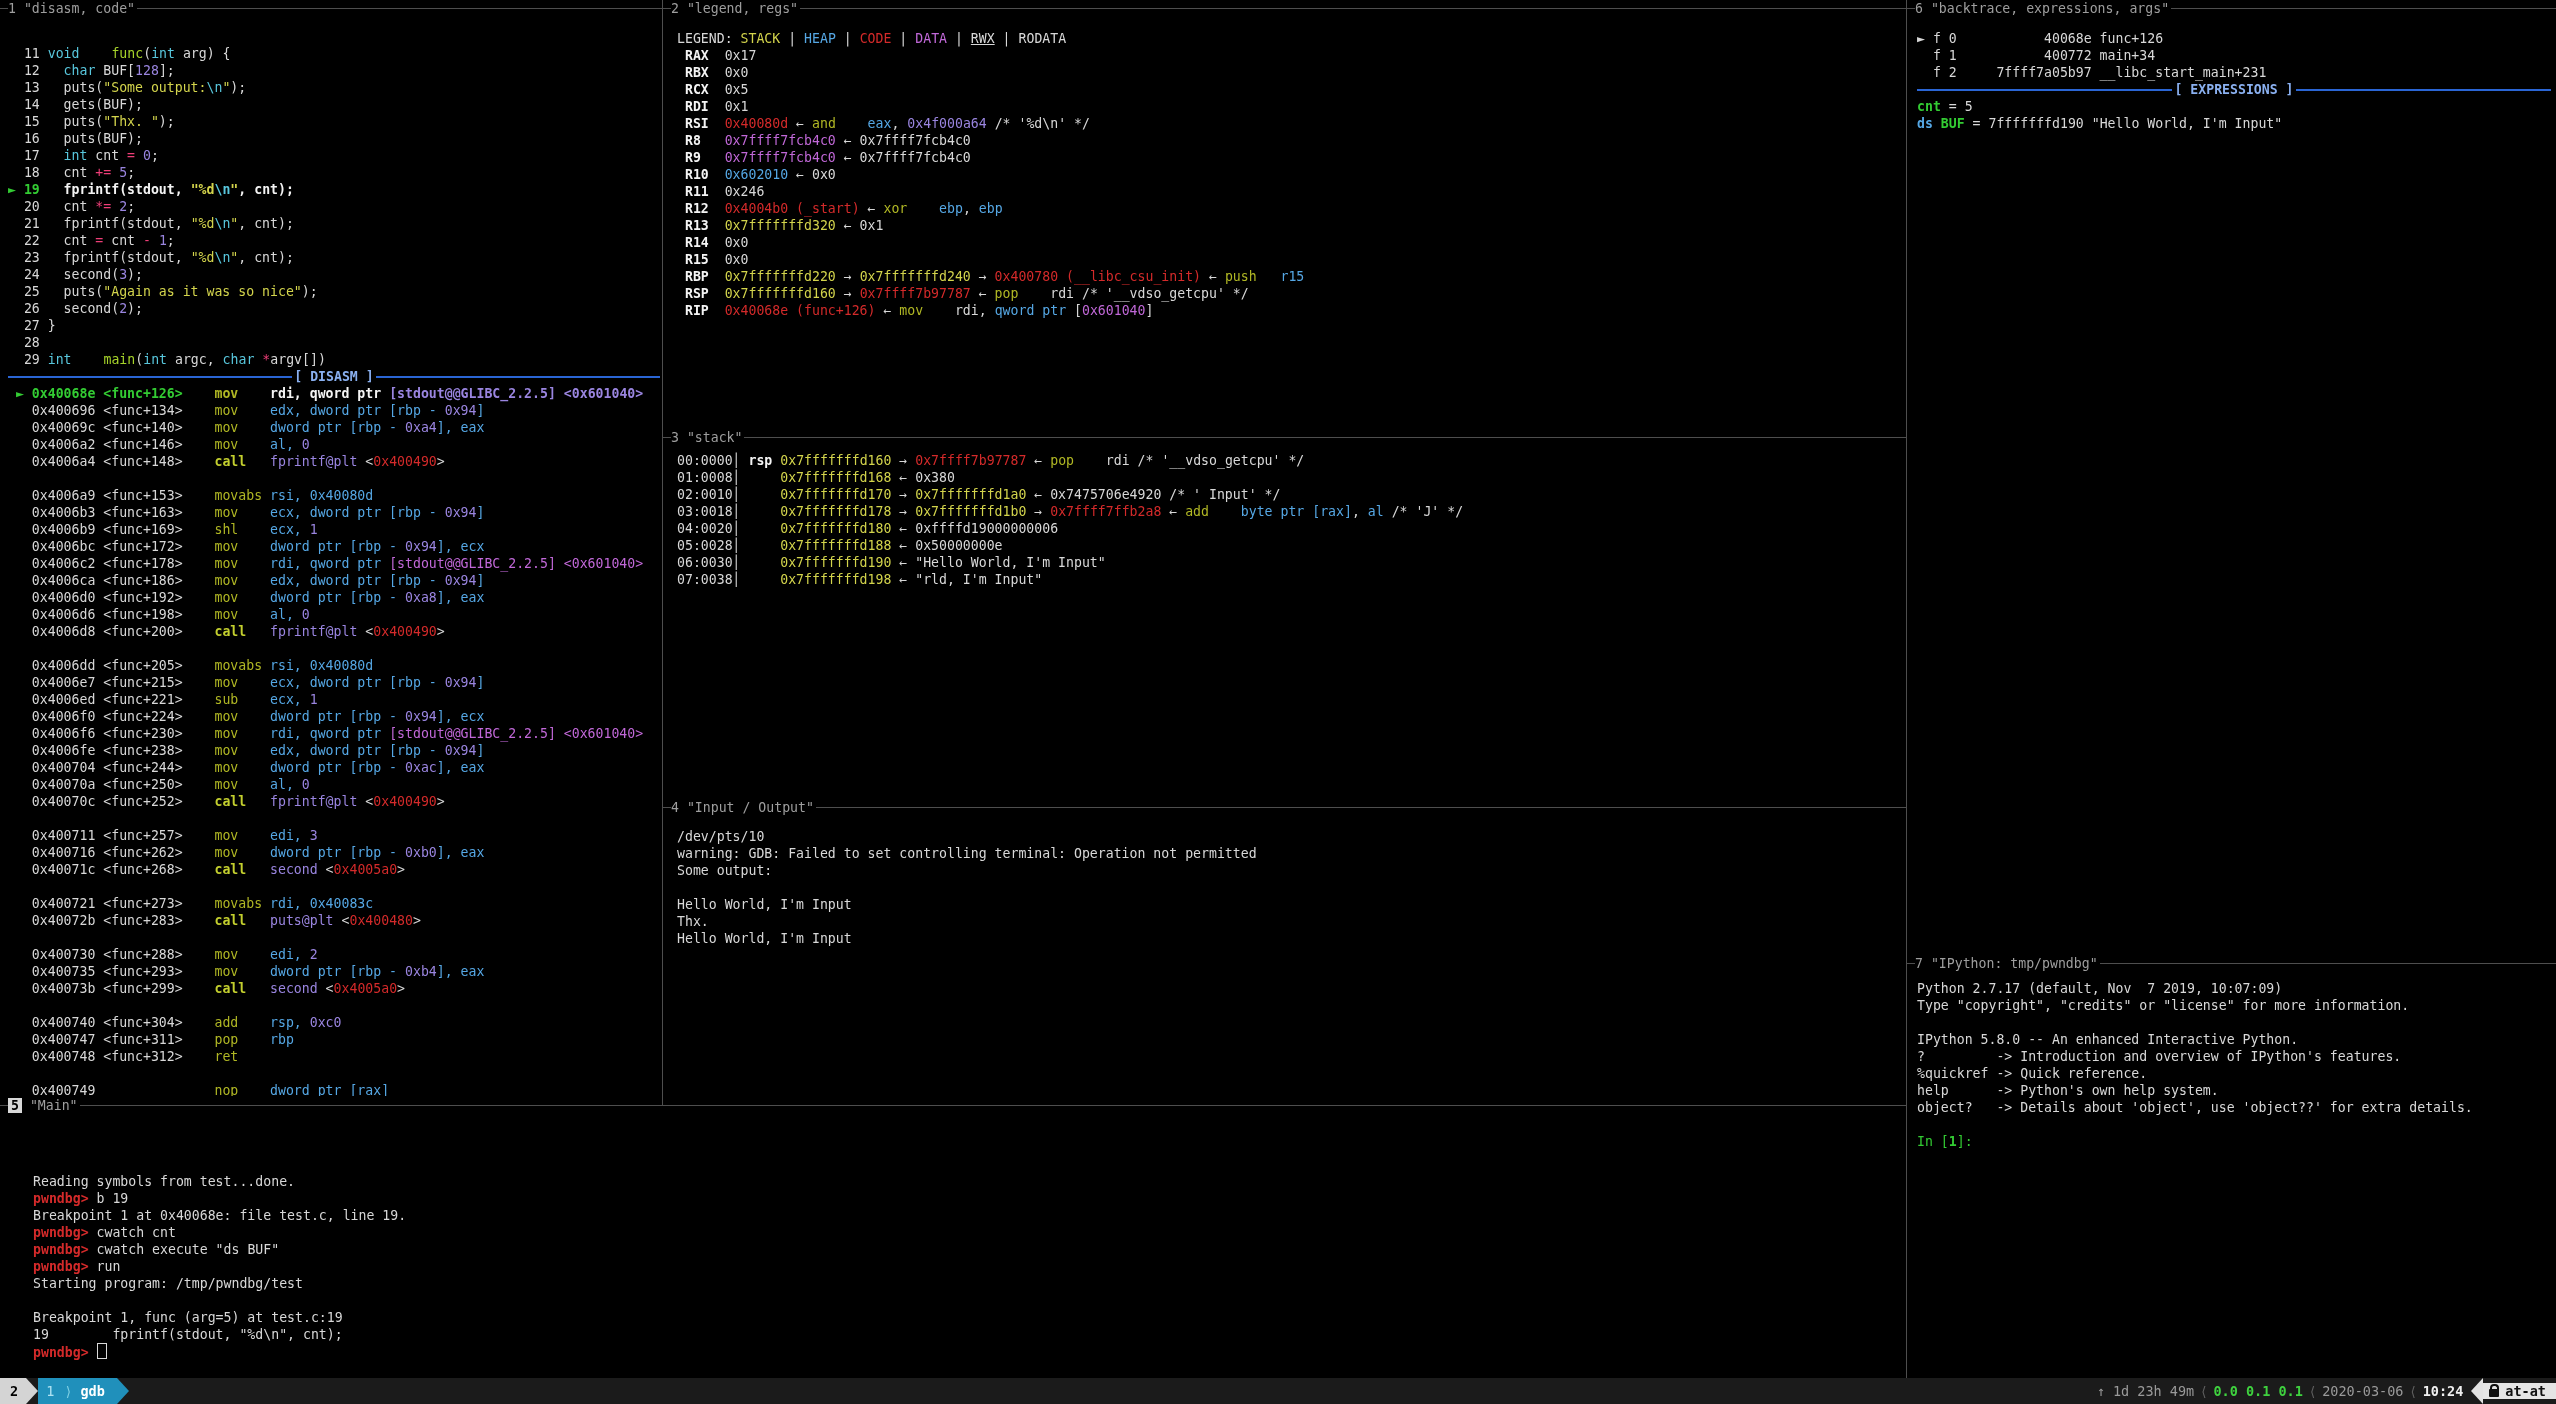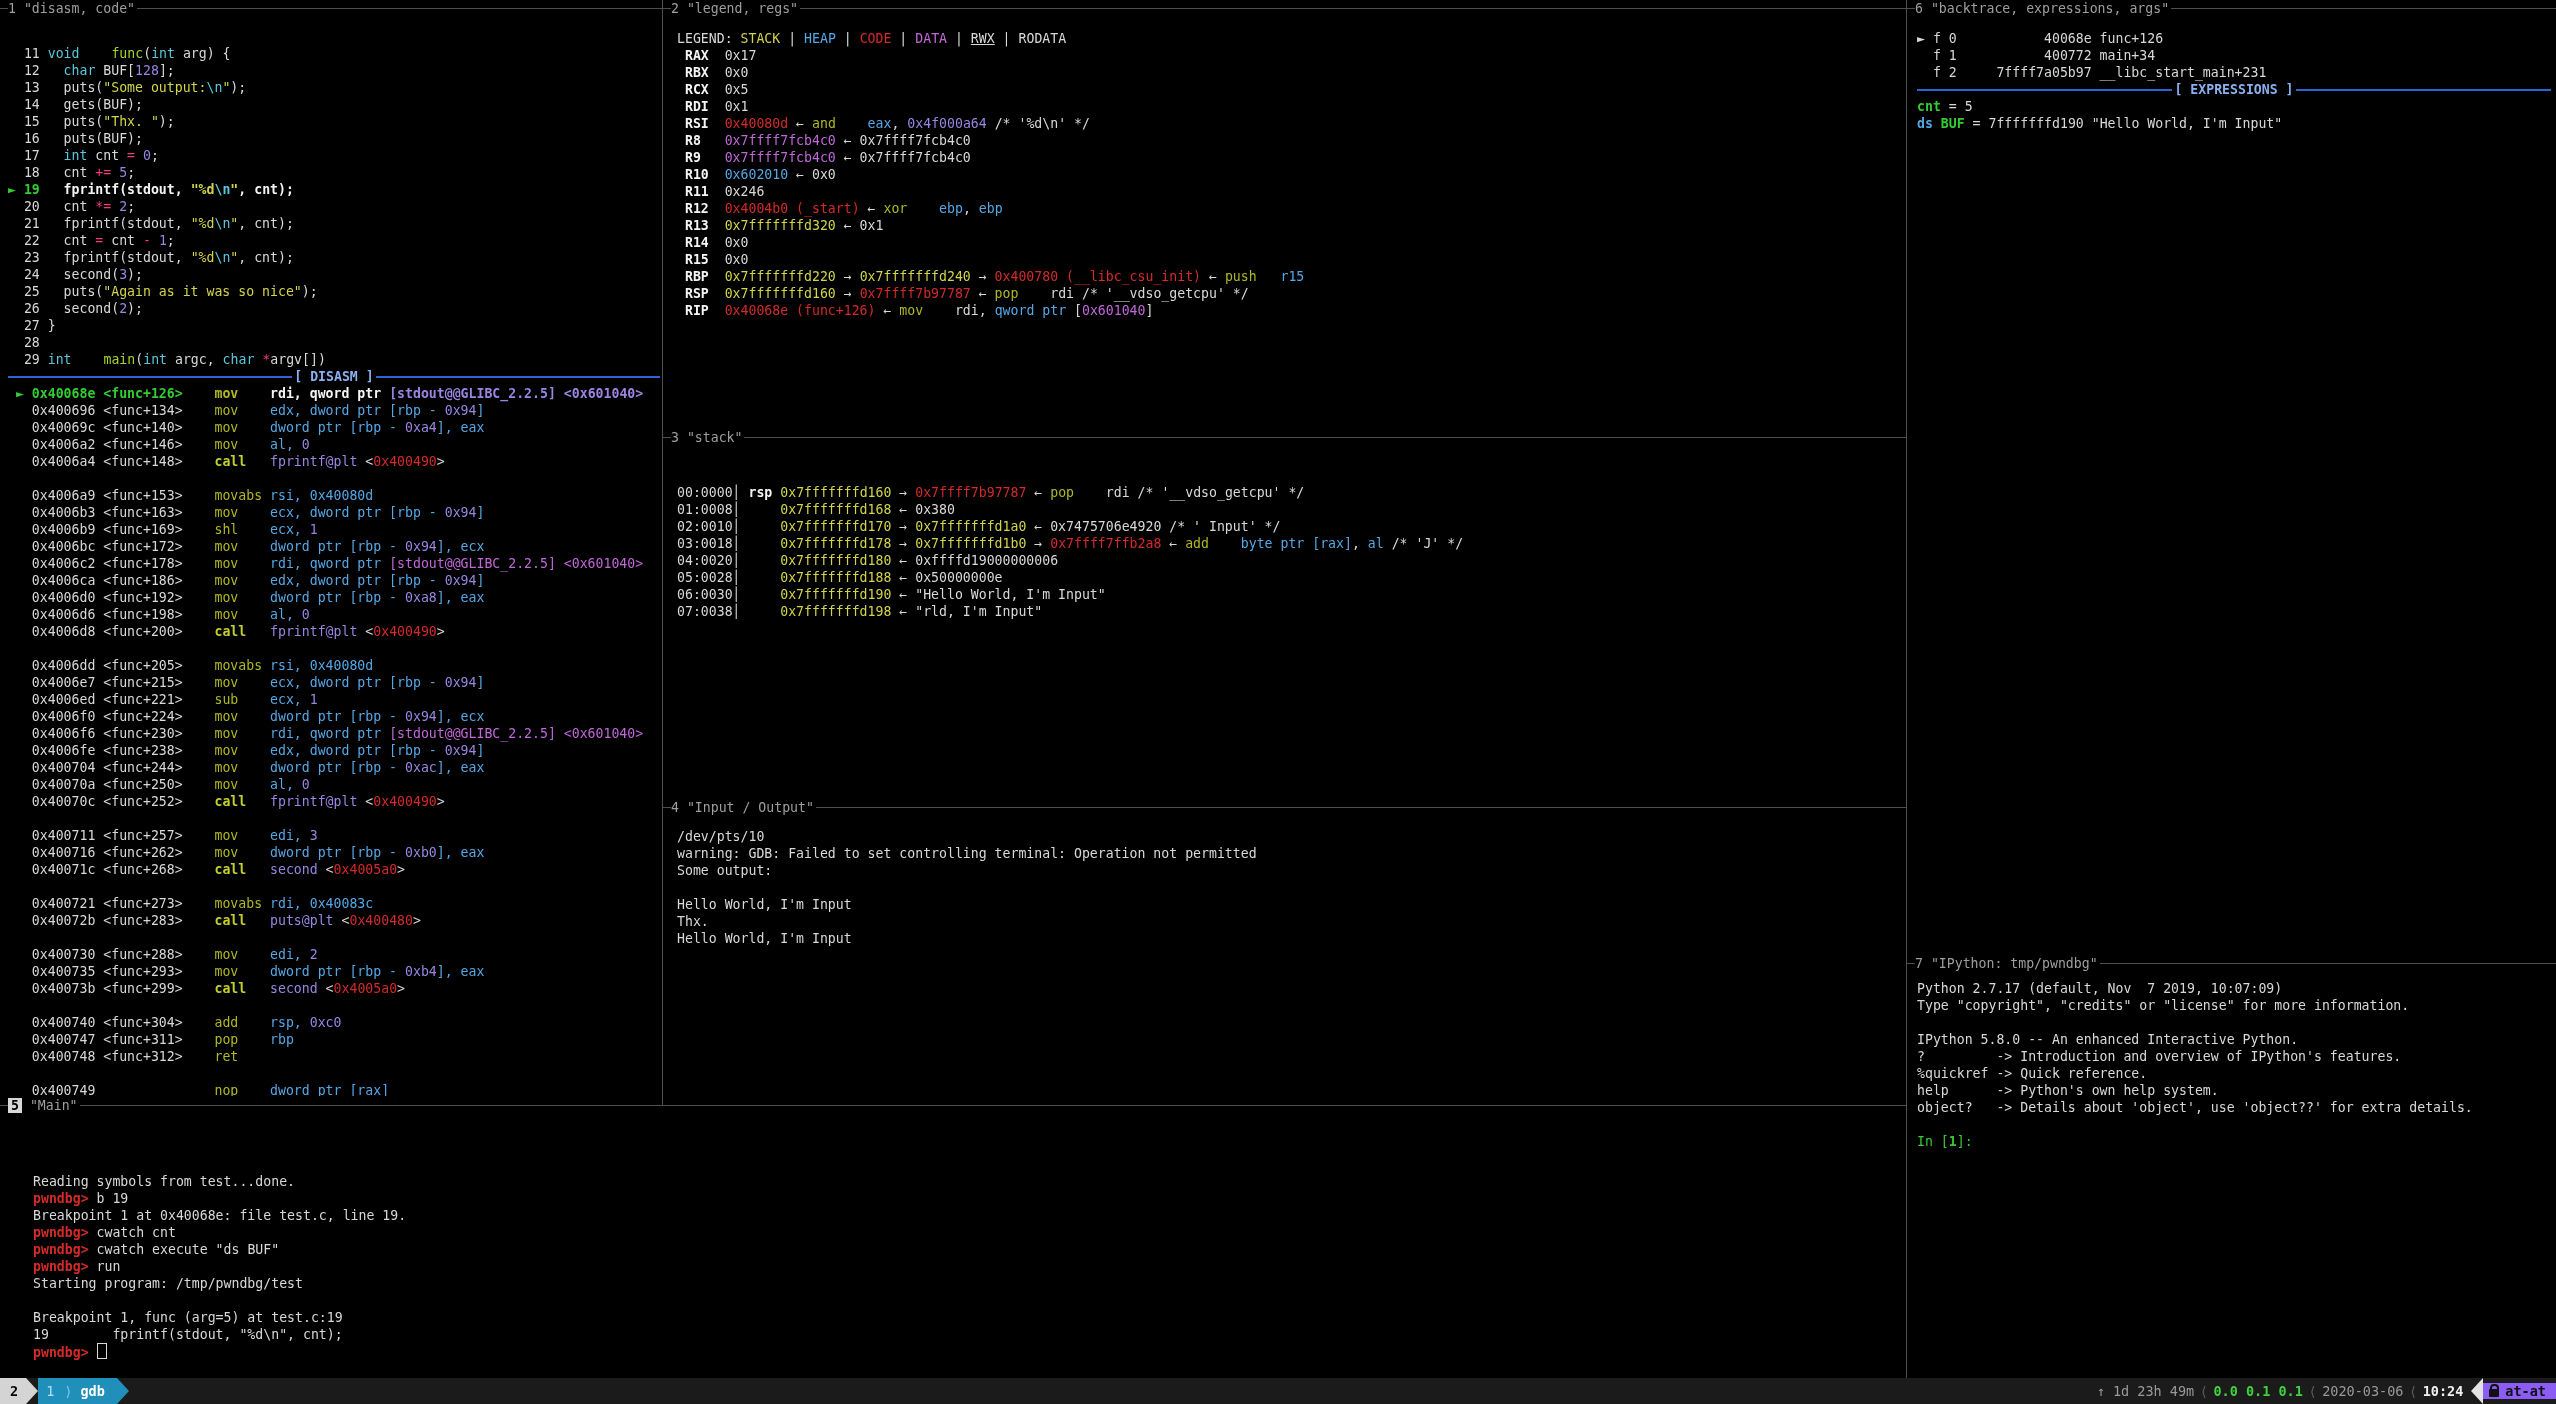--- a/index.html
+++ b/index.html
@@ -54,21 +54,21 @@
   .seg-blue .sess-idx{color:#aee2f2;padding:0 6px;}
   .seg-blue .sess-sep{color:#7fd0e4;padding:0 4px;}
   .seg-blue .sess-name{color:#fff;font-weight:700;padding:0 8px 0 4px;}
   .tri-blue{border-left:12px solid #2090bb;}
   .sb-right{margin-left:auto;display:flex;align-items:center;white-space:pre;}
   .sb-gray{color:#9a9a9a;}
   .sb-sep{color:#5f5f5f;padding:0 7px;font-family:"DejaVu Sans",sans-serif;}
   .sb-load{color:#3fd23f;font-weight:700;}
   .sb-time{color:#f0f0f0;font-weight:700;}
   .tri-l-white{width:0;height:0;border-top:13px solid transparent;border-bottom:13px solid transparent;border-right:12px solid #e2e2e2;}
-  .seg-host{background:#8b5cf6;color:#111;font-weight:700;padding:0 10px 0 6px;display:flex;align-items:center;gap:6px;}
+  .seg-host{background:#e5e5e5;color:#111;font-weight:700;padding:0 10px 0 6px;display:flex;align-items:center;gap:6px;}
   .lock{position:relative;display:inline-block;width:10px;height:8px;background:#111;border-radius:1px;margin-top:4px;}
   .lock::before{content:'';position:absolute;top:-5px;left:1px;width:5px;height:5px;border:2px solid #111;border-bottom:none;border-radius:4px 4px 0 0;}
 </style>
 </head>
 <body>
 
 <div class="screen">
 
   <div class="tbar" id="t1" style="left:0;top:0;width:662px;">
     <span class="tlead"></span>
@@ -190,21 +190,21 @@
       <div class="ln"><span class="sg-b"> R10  </span><span class="sg-blu">0x602010</span><span class="sg-w"> ← 0x0</span></div>
       <div class="ln"><span class="sg-b"> R11  </span><span class="sg-w">0x246</span></div>
       <div class="ln"><span class="sg-b"> R12  </span><span class="sg-red">0x4004b0 (_start)</span><span class="sg-w"> ← </span><span class="sg-olv">xor</span><span class="sg-w">    </span><span class="sg-blu">ebp</span><span class="sg-w">, </span><span class="sg-blu">ebp</span></div>
       <div class="ln"><span class="sg-b"> R13  </span><span class="sg-yel">0x7fffffffd320</span><span class="sg-w"> ← 0x1</span></div>
       <div class="ln"><span class="sg-b"> R14  </span><span class="sg-w">0x0</span></div>
       <div class="ln"><span class="sg-b"> R15  </span><span class="sg-w">0x0</span></div>
       <div class="ln"><span class="sg-b"> RBP  </span><span class="sg-yel">0x7fffffffd220</span><span class="sg-w"> → </span><span class="sg-yel">0x7fffffffd240</span><span class="sg-w"> → </span><span class="sg-red">0x400780 (__libc_csu_init)</span><span class="sg-w"> ← </span><span class="sg-olv">push</span><span class="sg-w">   </span><span class="sg-blu">r15</span></div>
       <div class="ln"><span class="sg-b"> RSP  </span><span class="sg-yel">0x7fffffffd160</span><span class="sg-w"> → </span><span class="sg-red">0x7ffff7b97787</span><span class="sg-w"> ← </span><span class="sg-olv">pop</span><span class="sg-w">    rdi /* '__vdso_getcpu' */</span></div>
       <div class="ln"><span class="sg-b"> RIP  </span><span class="sg-red">0x40068e (func+126)</span><span class="sg-w"> ← </span><span class="sg-olv">mov</span><span class="sg-w">    rdi, </span><span class="sg-blu">qword ptr </span><span class="sg-w">[</span><span class="sg-mag">0x601040</span><span class="sg-w">]</span></div>
     </div>
-  <div class="pane" style="left:677px;top:452px;width:1227px;height:345px;margin-top:32px;">
+  <div class="pane" style="left:677px;top:452px;width:1227px;height:345px;">
       <div class="ln"><span class="sg-w">00:0000│ </span><span class="sg-b">rsp</span><span class="sg-w"> </span><span class="sg-yel">0x7fffffffd160</span><span class="sg-w"> → </span><span class="sg-red">0x7ffff7b97787</span><span class="sg-w"> ← </span><span class="sg-olv">pop</span><span class="sg-w">    rdi /* '__vdso_getcpu' */</span></div>
       <div class="ln"><span class="sg-w">01:0008│     </span><span class="sg-yel">0x7fffffffd168</span><span class="sg-w"> ← 0x380</span></div>
       <div class="ln"><span class="sg-w">02:0010│     </span><span class="sg-yel">0x7fffffffd170</span><span class="sg-w"> → </span><span class="sg-yel">0x7fffffffd1a0</span><span class="sg-w"> ← 0x7475706e4920 /* ' Input' */</span></div>
       <div class="ln"><span class="sg-w">03:0018│     </span><span class="sg-yel">0x7fffffffd178</span><span class="sg-w"> → </span><span class="sg-yel">0x7fffffffd1b0</span><span class="sg-w"> → </span><span class="sg-red">0x7ffff7ffb2a8</span><span class="sg-w"> ← </span><span class="sg-olv">add</span><span class="sg-w">    </span><span class="sg-blu">byte ptr [rax]</span><span class="sg-w">, </span><span class="sg-blu">al</span><span class="sg-w"> /* 'J' */</span></div>
       <div class="ln"><span class="sg-w">04:0020│     </span><span class="sg-yel">0x7fffffffd180</span><span class="sg-w"> ← 0xffffd19000000006</span></div>
       <div class="ln"><span class="sg-w">05:0028│     </span><span class="sg-yel">0x7fffffffd188</span><span class="sg-w"> ← 0x50000000e</span></div>
       <div class="ln"><span class="sg-w">06:0030│     </span><span class="sg-yel">0x7fffffffd190</span><span class="sg-w"> ← "Hello World, I'm Input"</span></div>
       <div class="ln"><span class="sg-w">07:0038│     </span><span class="sg-yel">0x7fffffffd198</span><span class="sg-w"> ← "rld, I'm Input"</span></div>
     </div>
   <div class="pane" style="left:677px;top:828px;width:1227px;height:267px;">

